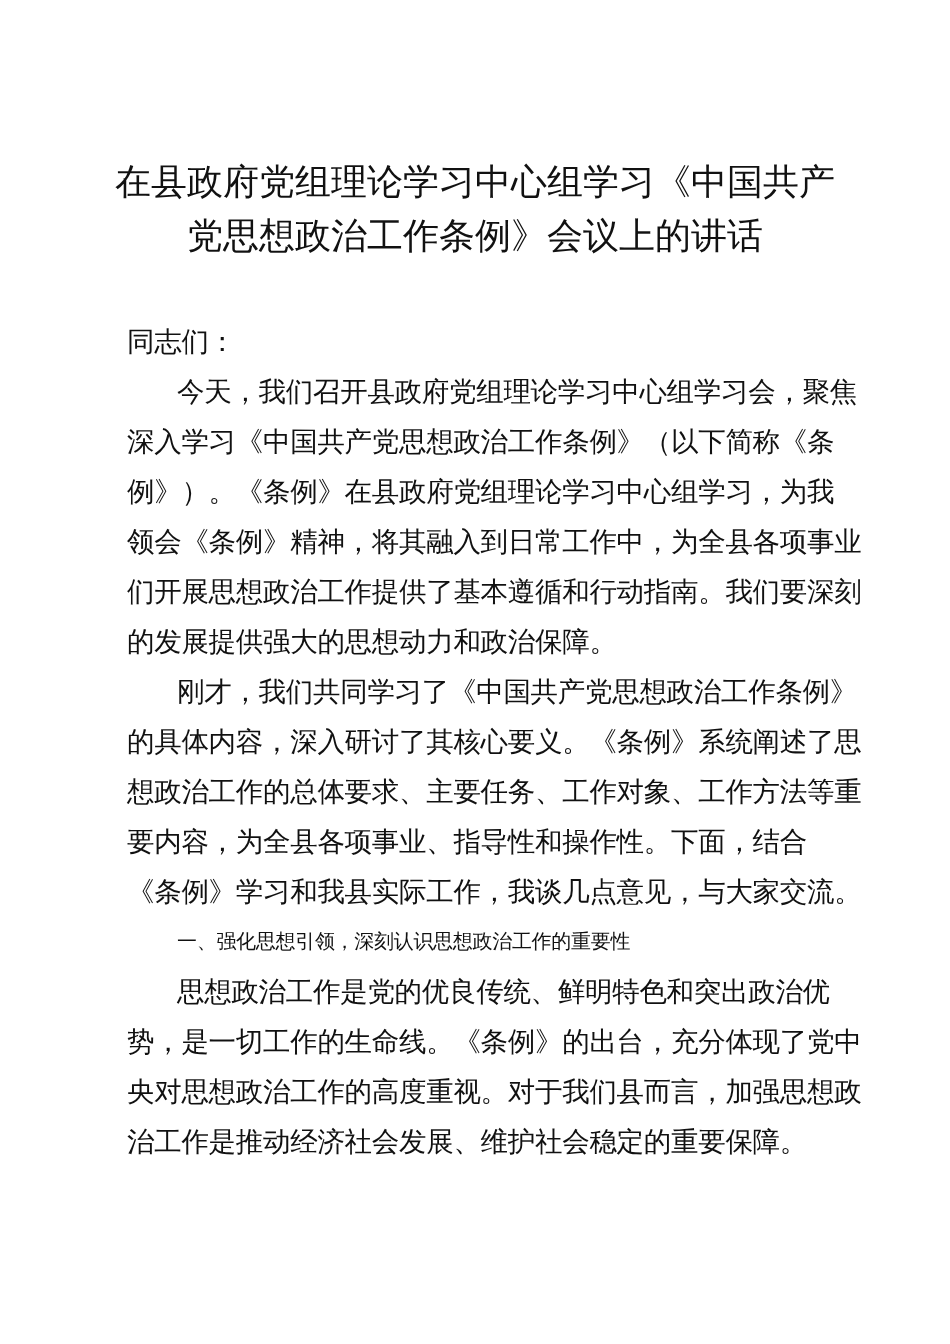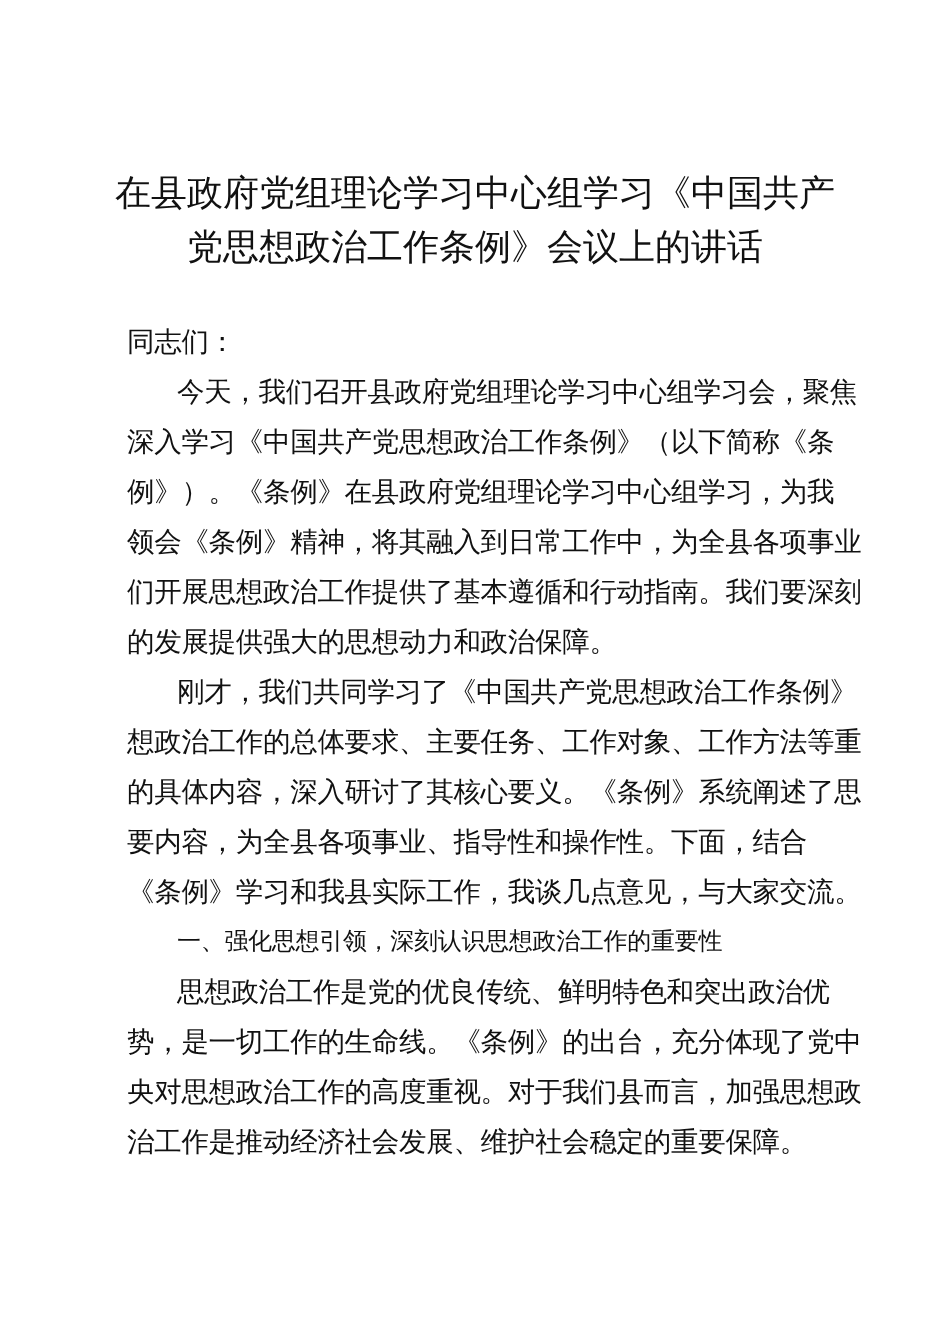--- a/index.html
+++ b/index.html
@@ -1,46 +1,46 @@
 <!DOCTYPE html>
 <html><head>
 <meta charset="utf-8">
 <style>
   html, body { margin:0; padding:0; background:#ffffff; }
   body { width:950px; height:1344px; position:relative; overflow:hidden;
          font-family: "DejaVu Sans", "Liberation Sans", sans-serif; color:#111; }
   .page { position:absolute; left:0; top:0; width:950px; height:1344px; background:#fff; }
   .title { position:absolute; left:100px; width:750px; top:155px; text-align:center;
-           font-size:36px; line-height:54px; color:#111; letter-spacing:0px;margin-top:11px; }
+           font-size:36px; line-height:54px; color:#111; letter-spacing:0px; }
   .title div { white-space:nowrap; }
   .body { position:absolute; left:127px; width:706px; top:316px; }
   .line { height:50px; line-height:50px; font-size:27.5px; white-space:nowrap; letter-spacing:-0.3px; }
   .line.indent { padding-left:50px; }
-  .line.heading { font-size:24px; padding-left:50px; }
+  .line.heading { font-size:20px; padding-left:50px; }
 </style>
 </head>
 <body>
 
 <div class="page">
   <div class="title">
     <div>在县政府党组理论学习中心组学习《中国共产</div>
     <div>党思想政治工作条例》会议上的讲话</div>
   </div>
 
   <div class="body">
     <div class="line">同志们：</div>
     <div class="line indent">今天，我们召开县政府党组理论学习中心组学习会，聚焦</div>
     <div class="line">深入学习《中国共产党思想政治工作条例》（以下简称《条</div>
     <div class="line">例》）。《条例》在县政府党组理论学习中心组学习，为我</div>
     <div class="line">领会《条例》精神，将其融入到日常工作中，为全县各项事业</div>
     <div class="line">们开展思想政治工作提供了基本遵循和行动指南。我们要深刻</div>
     <div class="line">的发展提供强大的思想动力和政治保障。</div>
     <div class="line indent">刚才，我们共同学习了《中国共产党思想政治工作条例》</div>
+    <div class="line">的具体内容，深入研讨了其核心要义。《条例》系统阐述了思</div>
     <div class="line">想政治工作的总体要求、主要任务、工作对象、工作方法等重</div>
-    <div class="line">的具体内容，深入研讨了其核心要义。《条例》系统阐述了思</div>
     <div class="line">要内容，为全县各项事业、指导性和操作性。下面，结合</div>
     <div class="line">《条例》学习和我县实际工作，我谈几点意见，与大家交流。</div>
     <div class="line heading">一、强化思想引领，深刻认识思想政治工作的重要性</div>
     <div class="line indent">思想政治工作是党的优良传统、鲜明特色和突出政治优</div>
     <div class="line">势，是一切工作的生命线。《条例》的出台，充分体现了党中</div>
     <div class="line">央对思想政治工作的高度重视。对于我们县而言，加强思想政</div>
     <div class="line">治工作是推动经济社会发展、维护社会稳定的重要保障。</div>
   </div>
 </div>
 

